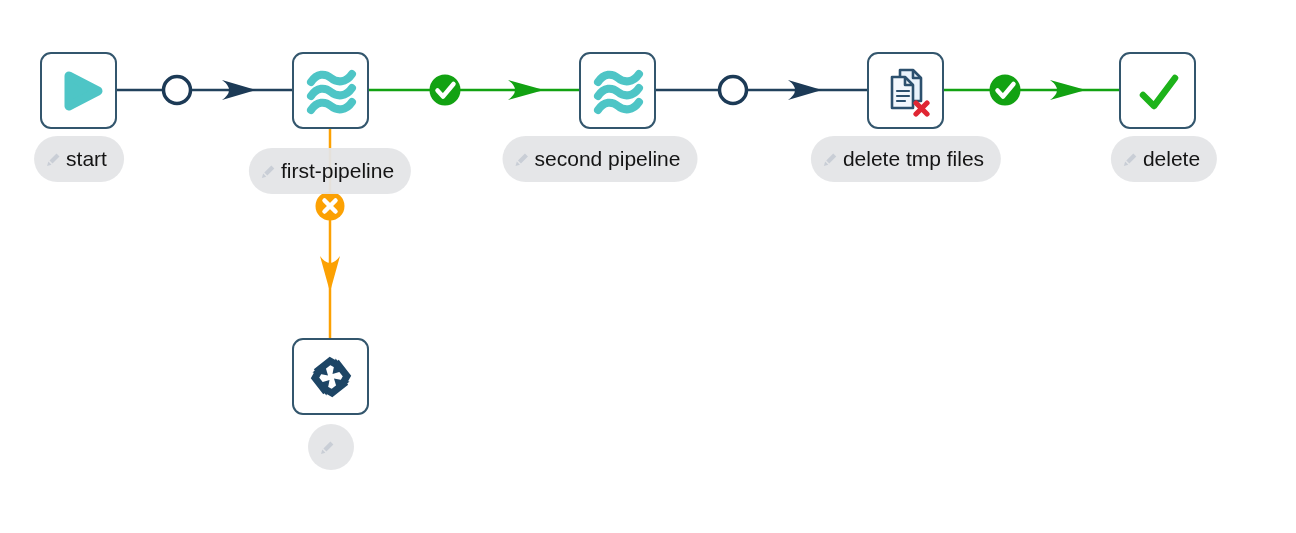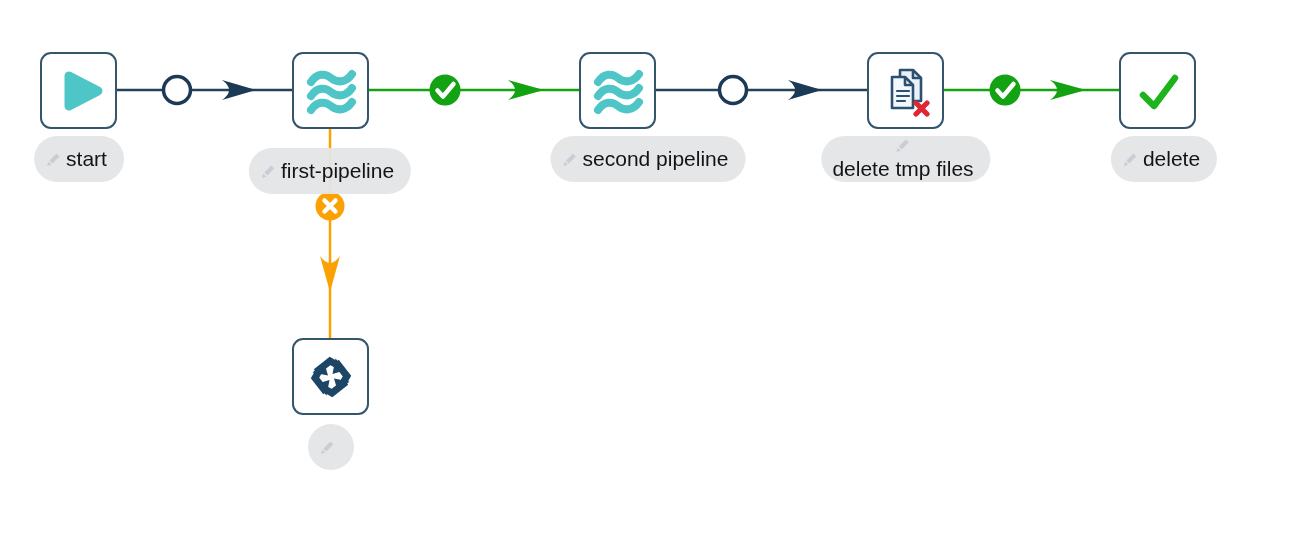--- a/index.html
+++ b/index.html
@@ -131,21 +131,21 @@
 
   <div class="node-box" style="left:579px;top:52px;">
     <svg width="52" height="52" viewBox="0 0 52 52">
       <g fill="none" stroke="#4EC5C6" stroke-width="8" stroke-linecap="round">
         <path d="M6,17 C12,8 20,8 26,13 C32,18 41,18 47,9"></path>
         <path d="M6,31 C12,22 20,22 26,27 C32,32 41,32 47,23"></path>
         <path d="M6,45 C12,36 20,36 26,41 C32,46 41,46 47,37"></path>
       </g>
     </svg>
   </div>
-  <div class="pill" style="left:648px;top:136px;">
+  <div class="pill" style="left:600px;top:136px;">
     <span class="pencil">
       <svg width="18" height="18" viewBox="0 0 18 18">
         <path d="M2,16 L3.3,11.6 L6.4,14.7 Z" fill="#C9CED6"></path>
         <path d="M4.4,10.6 L11.4,3.6 L14.4,6.6 L7.4,13.6 Z" fill="#C9CED6"></path>
       </svg>
     </span>
     <span>second pipeline</span>
   </div>
 
   <div class="node-box" style="left:867px;top:52px;">
@@ -158,21 +158,21 @@
         <line x1="17" y1="26" x2="29" y2="26"></line>
         <line x1="17" y1="31" x2="29" y2="31"></line>
         <line x1="17" y1="36" x2="25" y2="36"></line>
       </g>
       <g stroke="#E02633" stroke-width="5.2" stroke-linecap="round">
         <line x1="36" y1="38" x2="47" y2="49"></line>
         <line x1="47" y1="38" x2="36" y2="49"></line>
       </g>
     </svg>
   </div>
-  <div class="pill" style="left:906px;top:136px;flex-direction:column;">
+  <div class="pill" style="left:906px;top:136px;">
     <span class="pencil">
       <svg width="18" height="18" viewBox="0 0 18 18">
         <path d="M2,16 L3.3,11.6 L6.4,14.7 Z" fill="#C9CED6"></path>
         <path d="M4.4,10.6 L11.4,3.6 L14.4,6.6 L7.4,13.6 Z" fill="#C9CED6"></path>
       </svg>
     </span>
     <span>delete tmp files</span>
   </div>
 
   <div class="node-box" style="left:1119px;top:52px;">

